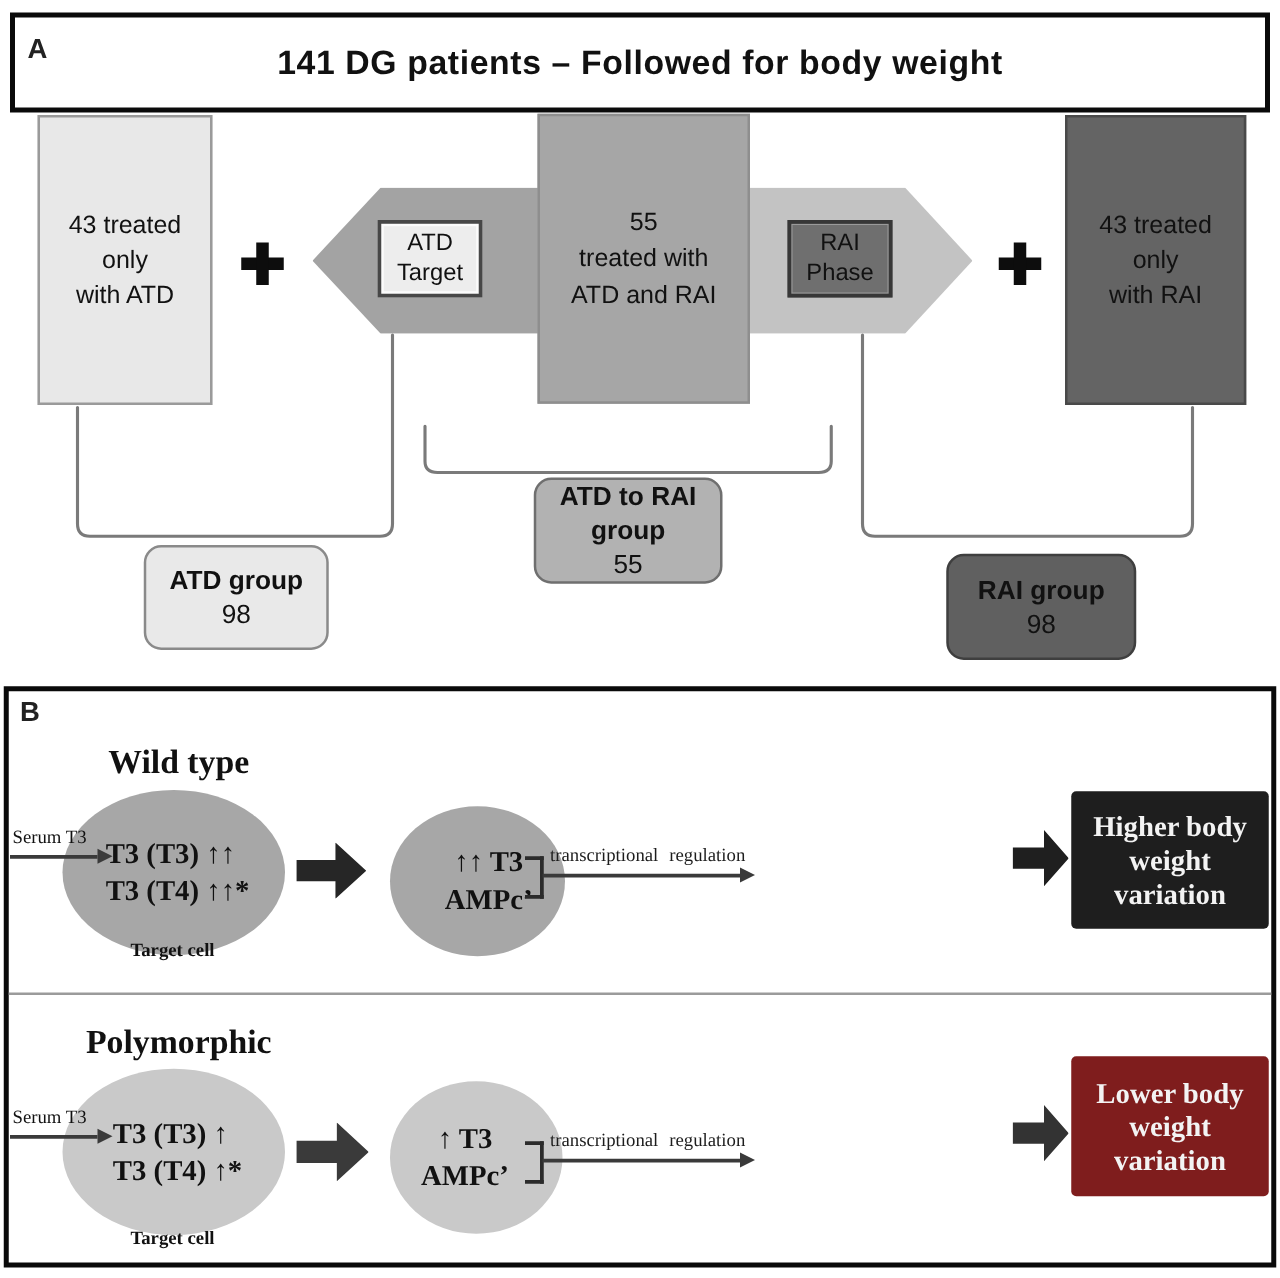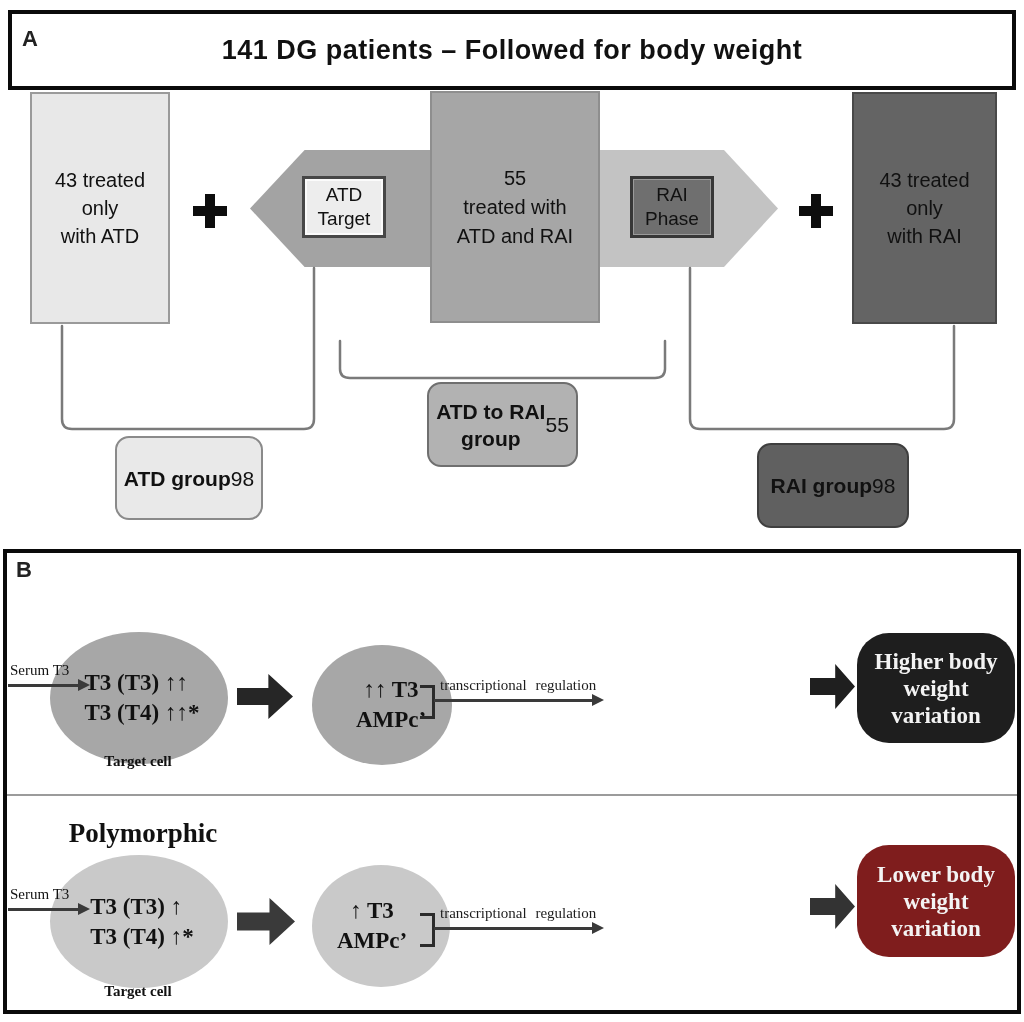--- a/index.html
+++ b/index.html
@@ -1,21 +1,21 @@
 <!DOCTYPE html>
 <html><head>
 <meta charset="utf-8">
 <style>
   html,body{margin:0;padding:0;background:#fff;}
   #page{position:relative;width:1024px;height:1022px;background:#fff;overflow:hidden;
         font-family:"Liberation Sans",sans-serif;color:#111;}
   .abs{position:absolute;}
   .pre{white-space:pre-line;}
   .ctr{display:flex;align-items:center;justify-content:center;text-align:center;}
-  .col{flex-direction:row;}
+  .col{flex-direction:column;}
 
   
   .header-box{left:8px;top:10px;width:1008px;height:80px;background:#fff;border:4px solid #0a0a0a;box-sizing:border-box;}
   .panel-label{font-weight:bold;font-size:22px;color:#222;}
   .header-title{width:100%;height:100%;font-weight:bold;font-size:27px;letter-spacing:.5px;}
   .side-box{box-sizing:border-box;font-size:20px;line-height:28px;}
   .left-box{left:30px;top:92px;width:140px;height:232px;background:#e8e8e8;border:2px solid #9a9a9a;}
   .right-box{left:852px;top:92px;width:145px;height:232px;background:#646464;border:2px solid #494949;}
   .plus{width:34px;height:34px;}
   .plus .pbar-h{left:0;top:12px;width:34px;height:10px;background:#0d0d0d;}
@@ -47,21 +47,21 @@
   .serum{font-size:15px;}
   .serum-line{height:3px;background:#3a3a3a;}
   .arr-head{width:0;height:0;border-top:6px solid transparent;border-bottom:6px solid transparent;border-left:12px solid #3a3a3a;}
   .target-cap{font-weight:bold;font-size:15px;}
   .block-arrow{clip-path:polygon(0 31%,56% 31%,56% 0,100% 50%,56% 100%,56% 69%,0 69%);}
   .sig-text{font-weight:bold;font-size:23px;line-height:30px;text-align:center;}
   .sig-bracket{width:12px;height:28px;border:3px solid #2b2b2b;border-left:none;}
   .reg-label{font-size:15px;word-spacing:5px;color:#1d1d1d;white-space:nowrap;}
   .mrna-text{font-weight:bold;font-size:25px;white-space:nowrap;}
   .mrna-text .gene{font-style:italic;margin-left:9px;}
-  .outcome{box-sizing:border-box;border-radius:32px;color:#f3f3f3;font-weight:bold;font-size:23px;line-height:27px;}
+  .outcome{box-sizing:border-box;border-radius:4px;color:#f3f3f3;font-weight:bold;font-size:23px;line-height:27px;}
 </style>
 </head>
 <body>
 
 <div id="page">
 
   <div class="abs arrow-left"></div>
   <div class="abs arrow-right"></div>
   <div class="abs center-col ctr">
     <div class="pre">55
@@ -122,20 +122,21 @@
   </div>
   <div class="abs group-box rai-group ctr col">
     <b>RAI group</b>
     <span>98</span>
   </div>
 
   <div class="abs panelb-border"></div>
   <div class="abs panel-label" style="left:16px;top:557px;">B</div>
   <div class="abs row-divider"></div>
 
+  <div class="abs serif row-title" style="left:58px;top:594px;">Wild type</div>
 
   <div class="abs cell-ellipse ell-w ctr" style="left:50px;top:632px;width:178px;height:132px;">
     <div class="serif cell-text" style="padding-left:6px;">
       <div>T3 (T3) ↑↑</div>
       <div>T3 (T4) ↑↑*</div>
     </div>
   </div>
   <div class="abs serif serum" style="left:10px;top:662px;">Serum T3</div>
   <div class="abs serum-line" style="left:8px;top:684px;width:70px;"></div>
   <div class="abs arr-head" style="left:78px;top:679px;"></div>

